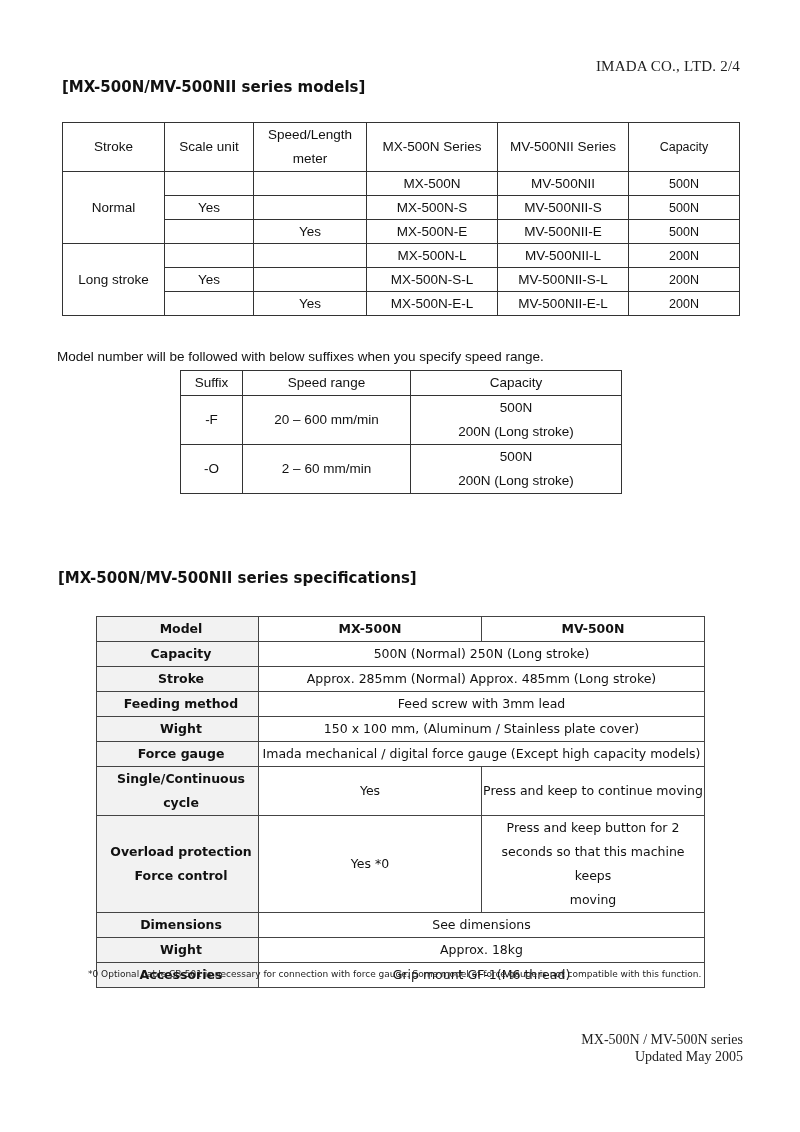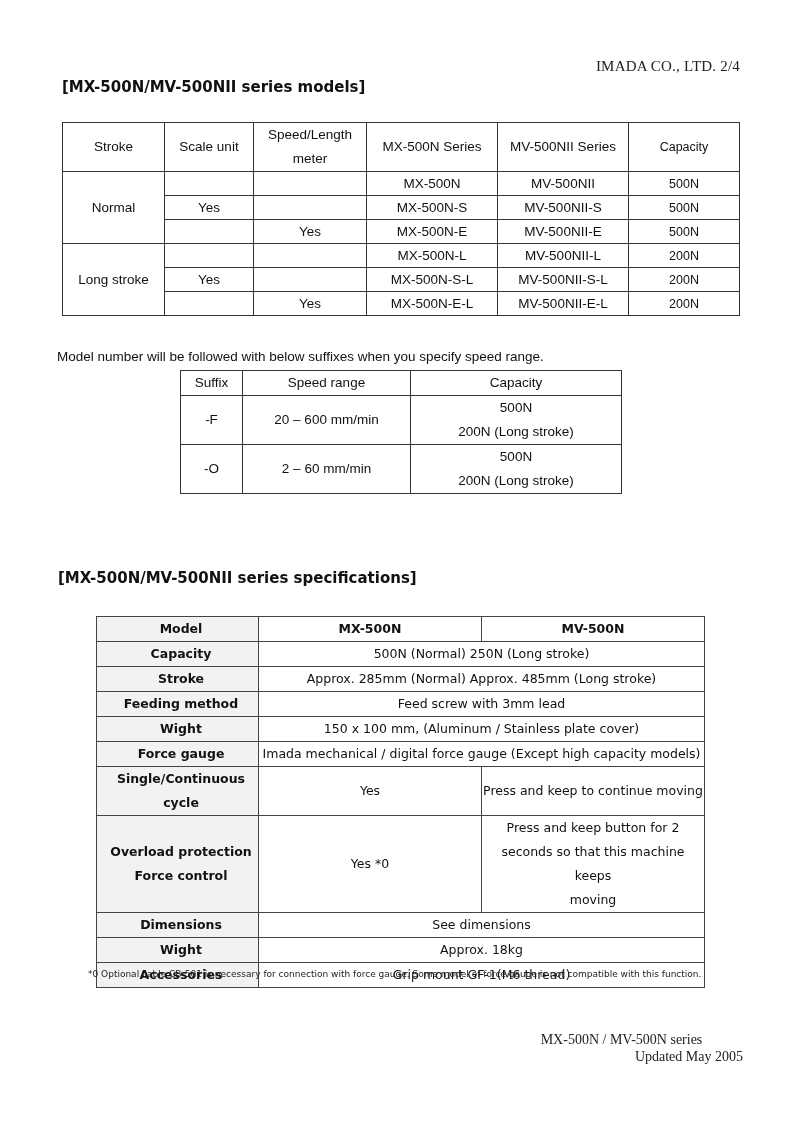--- a/index.html
+++ b/index.html
@@ -30,21 +30,21 @@
   #suffix-table td, #suffix-table th { border: 1.5px solid #333; height: 23px; line-height: 24px; }
 
   
   #specs-table { left: 96px; top: 616px; width: 608px; font-size: 12.5px; }
   #specs-table td { border: 1.5px solid #444; height: 23px; line-height: 24px; }
   #specs-table td.label { background: #f2f2f2; text-align: center; padding-left: 7px; font-weight: bold; }
   #specs-table td.model-name { font-weight: bold; }
   #specs-table td.multiline { line-height: 24px; }
 
   #footnote { left: 88px; top: 969px; font-size: 9px; color: #222; text-align: center; }
-  #footer-series { left: 500px; top: 1032px; width: 243px; text-align: center; font-size: 14px; color: #222; }
+  #footer-series { left: 500px; top: 1032px; width: 243px; text-align: right; font-size: 14px; color: #222; }
   #footer-updated { left: 500px; top: 1049px; width: 243px; text-align: right; font-size: 14px; color: #222; font-family: Liberation Serif, serif; }
 </style>
 </head>
 <body>
 
 <div id="company-header" class="abs serif">IMADA CO., LTD. 2/4</div>
 
 <div id="models-heading" class="abs gothic section-heading">[MX-500N/MV-500NII series models]</div>
 
 <table id="models-table" class="sans">

